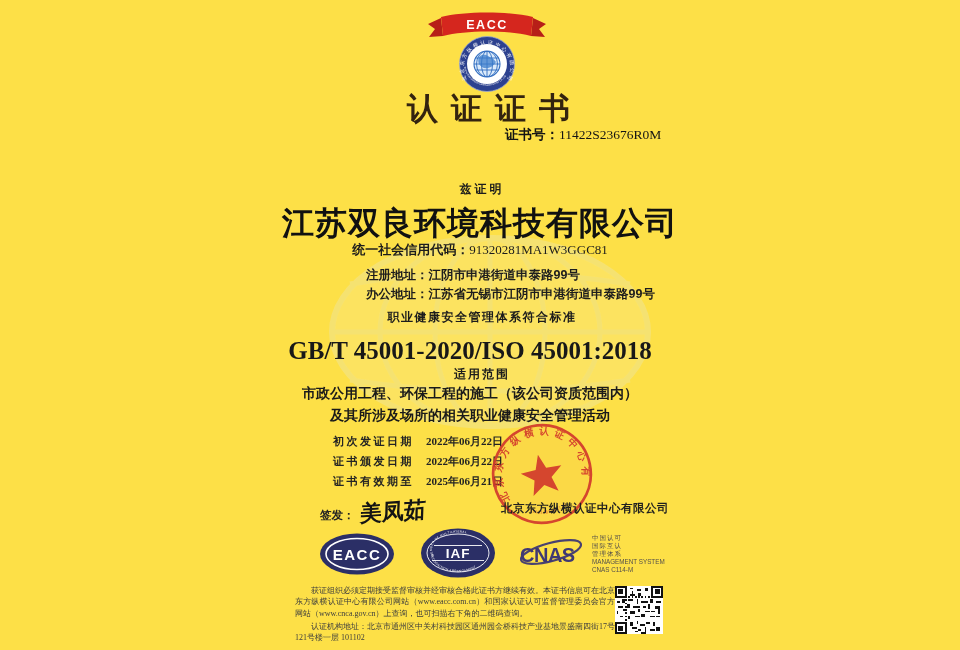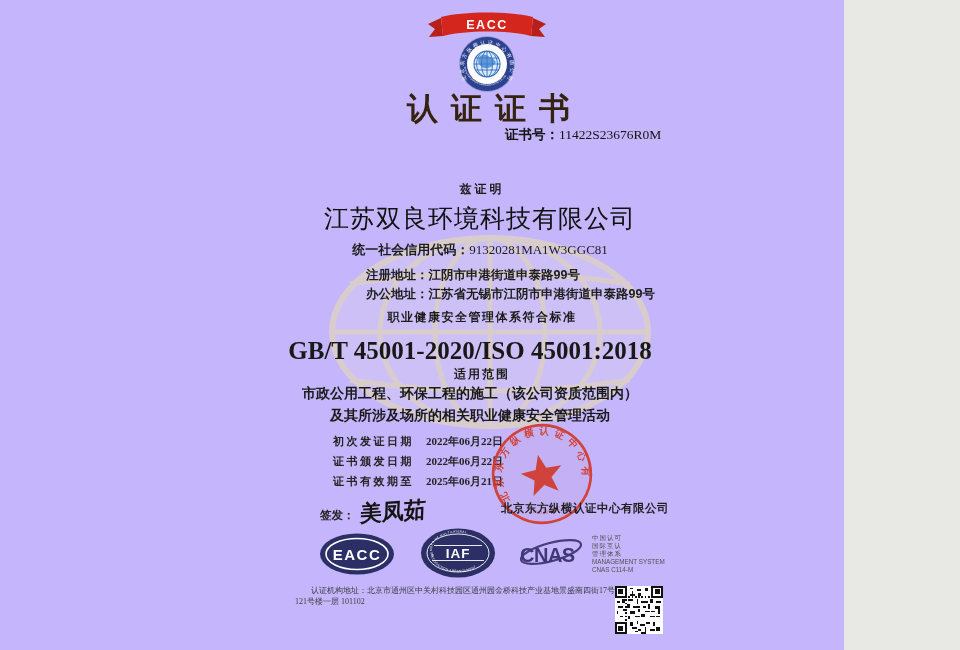--- a/index.html
+++ b/index.html
@@ -1,30 +1,30 @@
 <!DOCTYPE html>
 <html><head>
 <meta charset="utf-8">
 <style>
   html,body{margin:0;padding:0;background:#e8e8e4;}
-  #stage{position:relative;width:844px;height:650px;background:#c4b5fd;overflow:hidden;
+  #stage{position:relative;width:960px;height:650px;background:#fde047;overflow:hidden;
          font-family:"Liberation Sans","DejaVu Sans",sans-serif;color:#1c1c1c;}
   .abs{position:absolute;}
   .serif{font-family:"Liberation Serif","DejaVu Serif",serif;}
   .center{text-align:center;}
 
   #watermark{left:320px;top:232px;width:340px;height:200px;opacity:.5;}
   #emblem{left:425px;top:10px;width:124px;height:82px;}
 
   #title{left:252px;top:88px;width:460px;font-size:31px;font-weight:900;
          letter-spacing:13px;padding-left:13px;color:#33230f;}
   #cert-no{left:505px;top:126px;font-size:13.5px;color:#141414;}
   #cert-no .lbl{font-weight:bold;}
   #certify{left:252px;top:181px;width:460px;font-size:12px;font-weight:bold;letter-spacing:3px;}
-  #company{left:230px;top:202px;width:500px;font-size:25px;font-weight:400;letter-spacing:1px;color:#111;}
+  #company{left:230px;top:202px;width:500px;font-size:32px;font-weight:700;letter-spacing:1px;color:#111;}
   #credit{left:230px;top:241px;width:500px;font-size:13px;}
   #credit .lbl{font-weight:bold;}
   #addresses{left:366px;top:266px;font-size:12.5px;font-weight:bold;line-height:19px;color:#1d1d1d;}
   #statement{left:252px;top:309px;width:460px;font-size:12px;font-weight:900;letter-spacing:1.5px;}
   #standard{left:240px;top:337px;width:460px;font-size:25px;font-weight:bold;color:#181818;}
   #scope-label{left:252px;top:366px;width:460px;font-size:12px;font-weight:bold;letter-spacing:2px;}
   #scope{left:220px;top:383px;width:500px;font-size:14px;font-weight:bold;line-height:21.5px;color:#1a1a1a;}
 
   #dates{left:333px;top:431px;font-size:11px;font-weight:bold;line-height:20px;color:#242424;}
   #dates .dl{display:inline-block;letter-spacing:2.5px;margin-right:12px;}
@@ -196,20 +196,21 @@
 
   <div id="cnas-text" class="abs">
     <div class="cn">中国认可</div>
     <div class="cn">国际互认</div>
     <div class="cn">管理体系</div>
     <div class="en">MANAGEMENT SYSTEM</div>
     <div class="en">CNAS C114-M</div>
   </div>
 
   <div id="fineprint" class="abs serif">
+    <p>获证组织必须定期接受监督审核并经审核合格此证书方继续有效。本证书信息可在北京东方纵横认证中心有限公司网站（www.eacc.com.cn）和国家认证认可监督管理委员会官方网站（www.cnca.gov.cn）上查询，也可扫描右下角的二维码查询。</p>
     <p>认证机构地址：北京市通州区中关村科技园区通州园金桥科技产业基地景盛南四街17号121号楼一层 101102</p>
   </div>
 
   <svg id="qr" class="abs" viewBox="0 0 29 29" shape-rendering="crispEdges">
     <rect x="0" y="0" width="29" height="29" fill="#ffffff"></rect>
     <g fill="#111111">
       <rect x="0" y="0" width="7" height="7"></rect>
         <rect x="1" y="1" width="5" height="5" fill="#ffffff"></rect>
         <rect x="2" y="2" width="3" height="3"></rect>
       <rect x="22" y="0" width="7" height="7"></rect>

